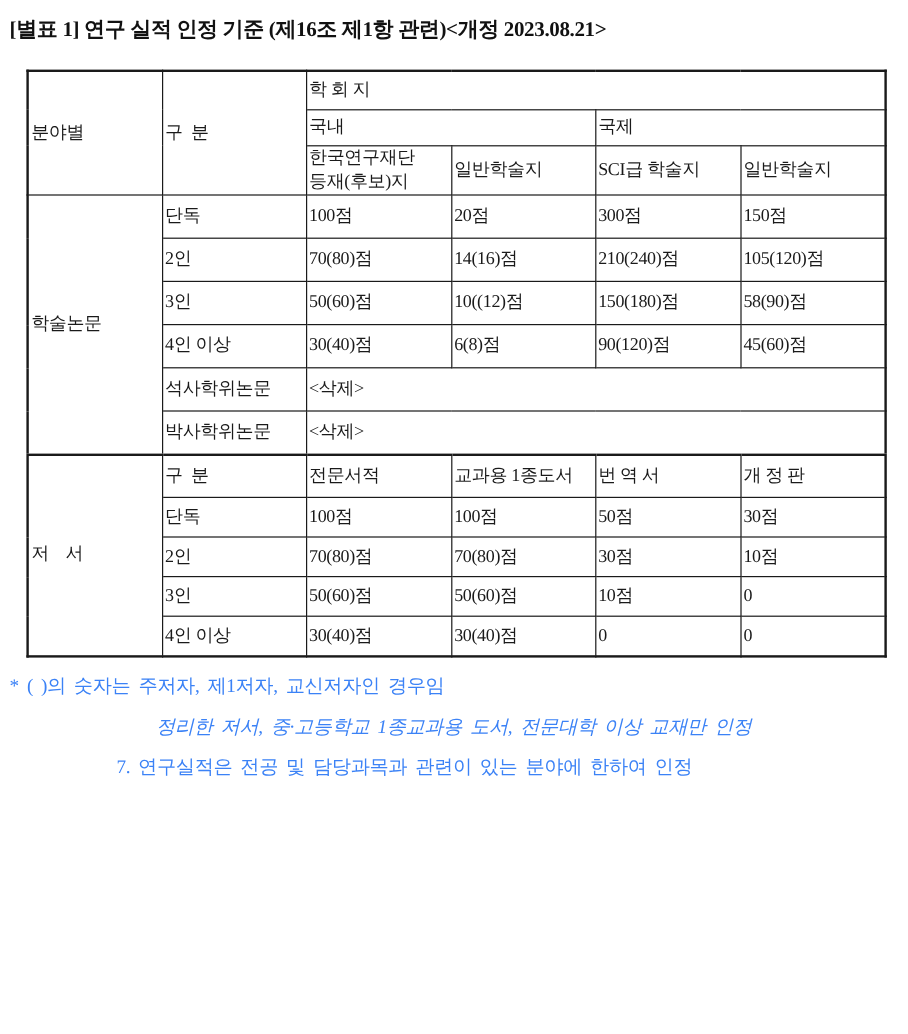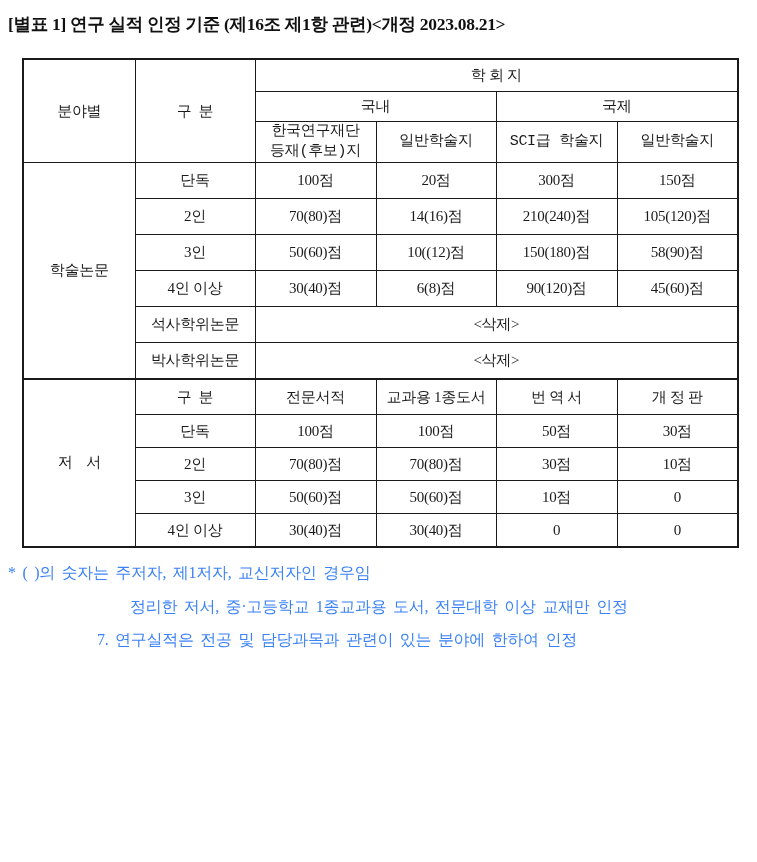--- a/index.html
+++ b/index.html
@@ -32,52 +32,52 @@
     position: absolute;
     left: 22px;
     top: 58px;
     width: 715px;
     border-collapse: collapse;
     border: 2px solid #1a1a1a;
     table-layout: fixed;
   }
   table.criteria td {
     border: 1px solid #1a1a1a;
-    text-align: center;
+    text-align: left;
     vertical-align: middle;
     font-size: 15px;
     letter-spacing: -0.3px;
     white-space: pre-wrap;
     line-height: 1.35;
     padding: 0 2px;
     overflow: hidden;
   }
   tr.rh-top   { height: 32px; }
   tr.rh-mid   { height: 30px; }
-  tr.rh-sub   { height: 40px; font-family: Liberation Mono, monospace; }
+  tr.rh-sub   { height: 40px; }
   tr.rh-data  { height: 36px; }
   tr.rh-data2 { height: 33px; }
   tr.section-start td { border-top: 2px solid #1a1a1a; }
   .notes {
     position: absolute;
     left: 8px;
     top: 556px;
     width: 745px;
     font-size: 16px;
     letter-spacing: -0.3px;
     word-spacing: 3px;
     color: #3b82f6;
   }
   .note-line {
     height: 33.5px;
     line-height: 33.5px;
     white-space: pre;
   }
   .ind1 { padding-left: 89px; }
-  .ind2 { padding-left: 122px; }
+  .ind2 { padding-left: 122px; font-style: italic; }
 </style>
 </head>
 <body>
 
 <div class="page">
 
   <div class="doc-title">[별표 1] 연구 실적 인정 기준 (제16조 제1항 관련)&lt;개정 2023.08.21&gt;</div>
 
   <table class="criteria">
     <colgroup>

